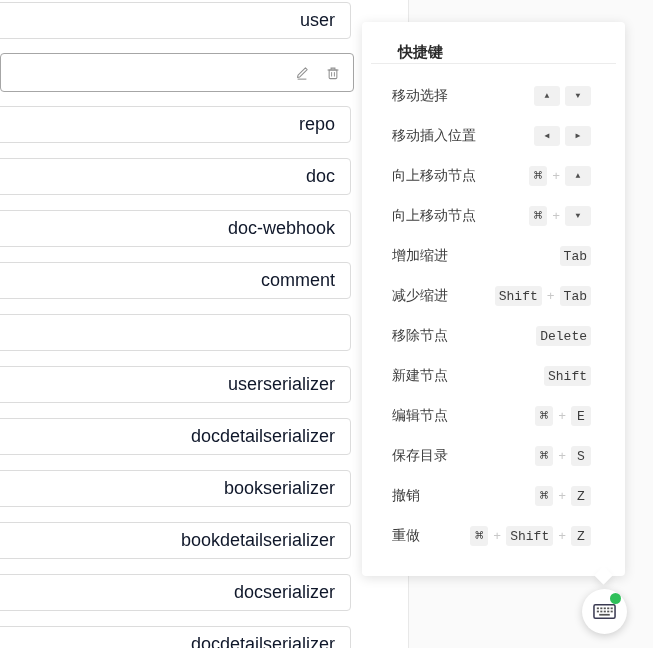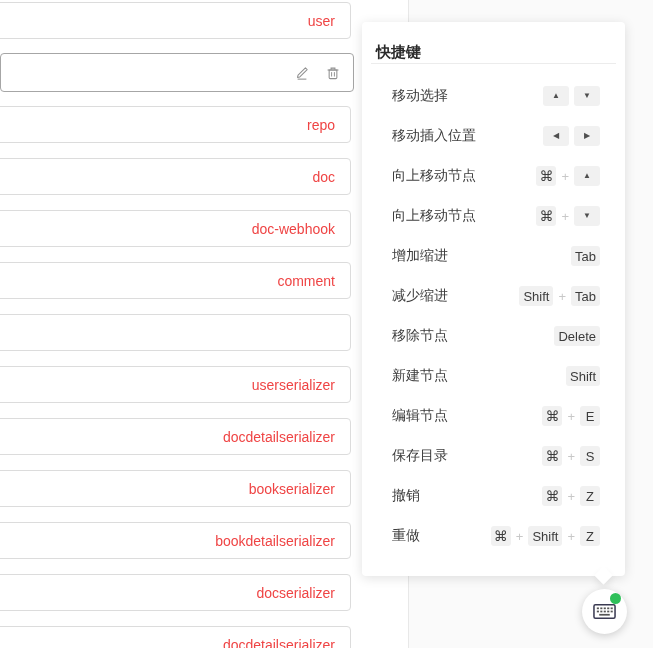--- a/index.html
+++ b/index.html
@@ -39,47 +39,47 @@
     position: relative;
     display: flex; align-items: center; justify-content: flex-end;
   }
   .box.selected {
     height: 39px; width: 354px;
     margin-left: 0; margin-top: -1px; margin-bottom: 14px;
     border-color: #a6a6a6;
   }
   .box-label {
     padding-right: 15px;
-    color: #ef4444;
-    font-size: 14px;
+    color: #0f172a;
+    font-size: 18px;
   }
   .box-actions {
     position: absolute; right: 13px; top: 0; height: 100%;
     display: flex; align-items: center; gap: 17px;
   }
   .box-actions svg { display: block; cursor: pointer; }
 
   
   .popover {
     position: absolute; left: 362px; top: 22px;
     width: 263px; height: 554px;
     background: #fff;
     border-radius: 4px;
     box-shadow: 0 2px 12px rgba(0,0,0,0.12);
     box-sizing: border-box;
     z-index: 5;
   }
   .popover-title {
-    margin: 18px 14px 0;
+    margin: 18px 36px 0;
     font-size: 15px; font-weight: 700;
     color: #2a2a2a;
     line-height: 23px;
   }
   .popover-divider { height: 1px; background: #ececec; margin: 0 9px; }
-  .shortcut-rows { padding: 12px 25px 0 30px; }
+  .shortcut-rows { padding: 12px 34px 0 30px; font-family: Liberation Mono, monospace; }
   .srow {
     height: 40px;
     display: flex; justify-content: space-between; align-items: center;
   }
   .srow-label { font-size: 14px; color: #3d3d3d; white-space: nowrap; }
   .srow-keys { display: flex; align-items: center; gap: 5px; }
   .keycap {
     display: inline-flex; align-items: center; justify-content: center;
     height: 20px; min-width: 12px; padding: 0 4px;
     background: #f1f1f1; border-radius: 3px;

